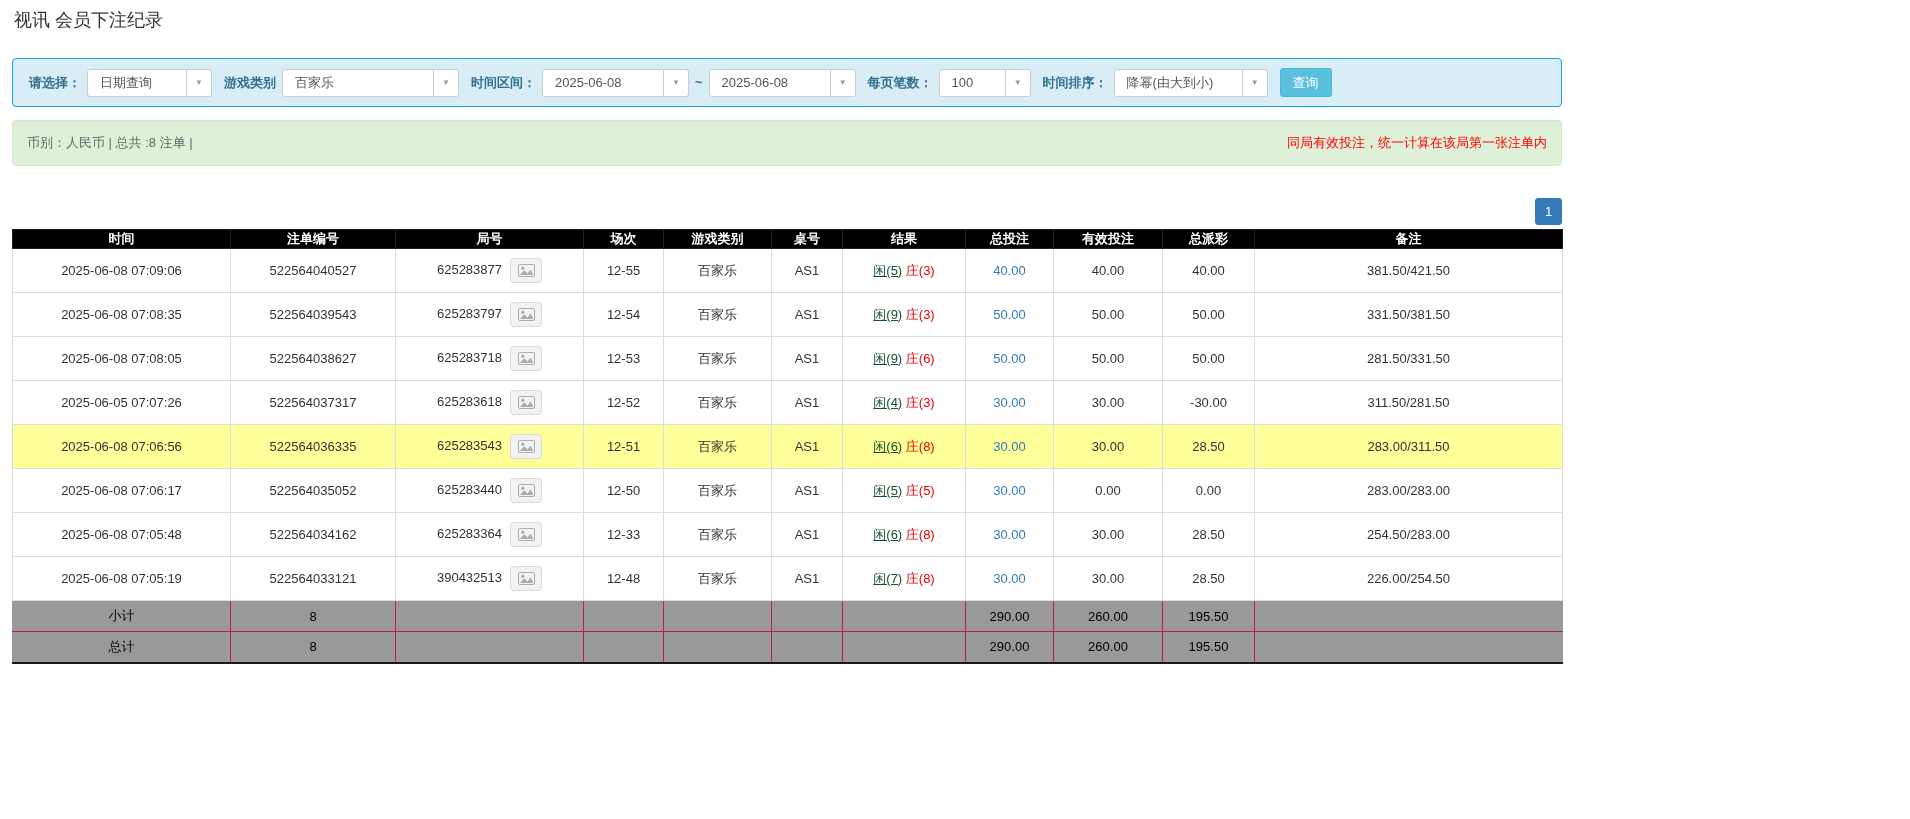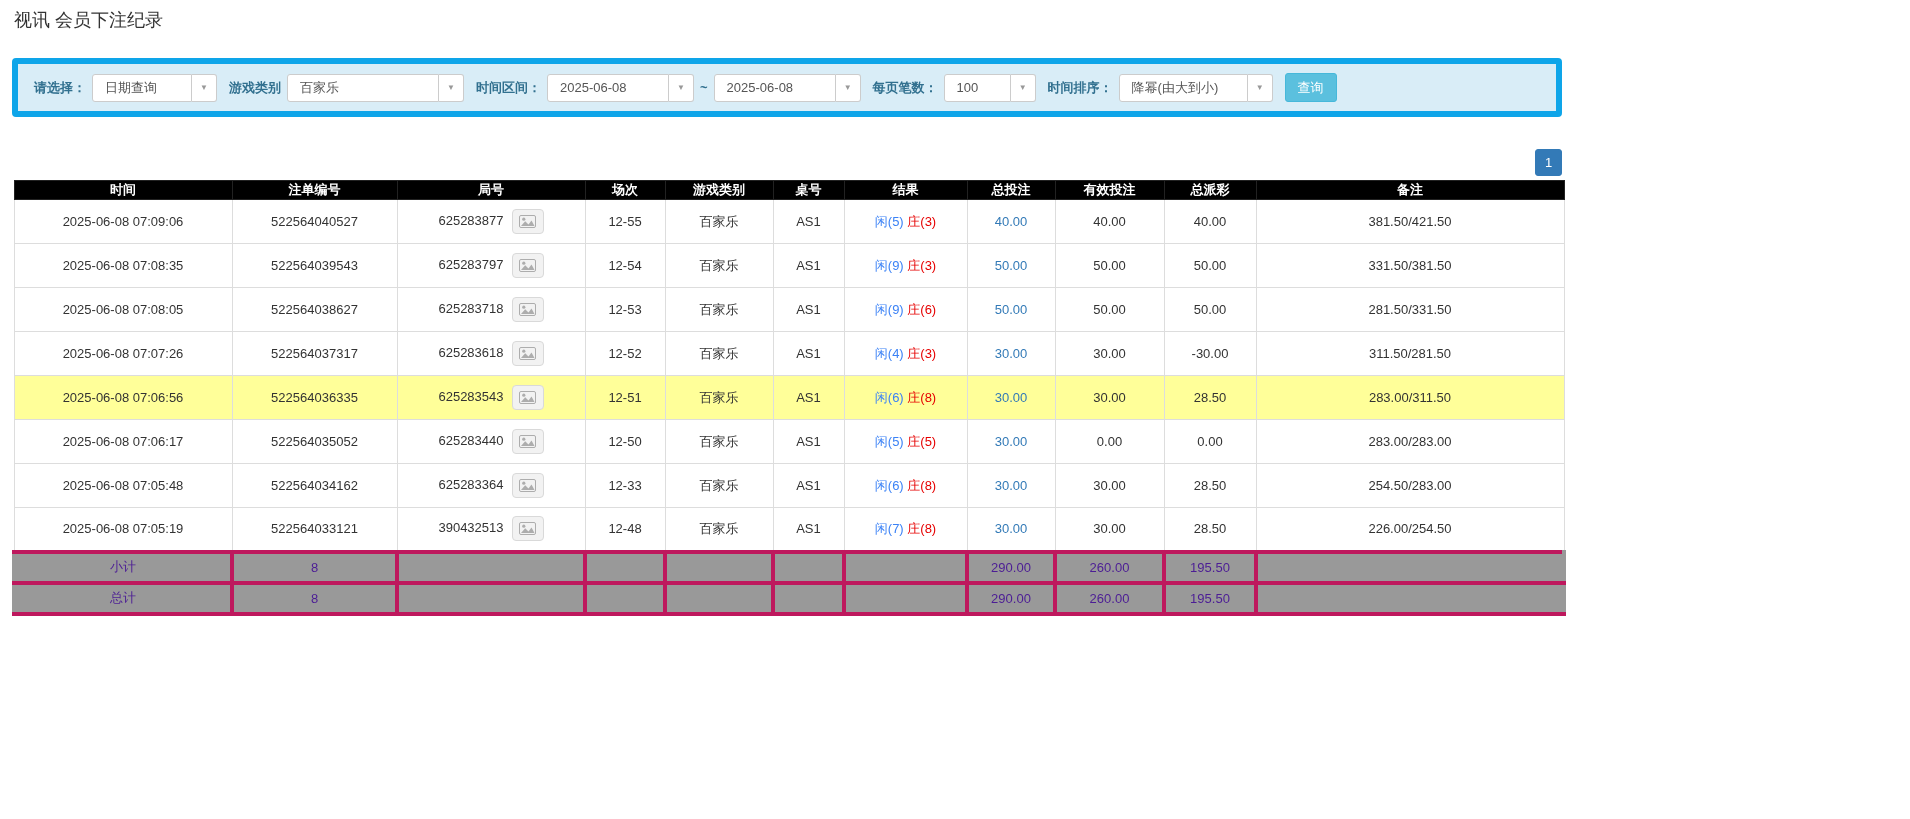--- a/index.html
+++ b/index.html
@@ -16,21 +16,21 @@
   .page-title {
     font-size: 18px;
     font-weight: 500;
     color: #333;
     margin: 6px 0 14px 2px;
   }
 
   
   .filter-bar {
     background: #d9edf7;
-    border: 6px solid #0ea5e9;
+    border: 1px solid #0ea5e9;
     border-radius: 4px;
     padding: 9px 12px;
     display: flex;
     align-items: center;
     white-space: nowrap;
     margin-top: 26px;
   }
   .flabel {
     color: #31708f;
     font-weight: bold;
@@ -133,41 +133,41 @@
   .betting-table tbody td {
     border: 1px solid #ddd;
     text-align: center;
     height: 44px;
     font-size: 13px;
     color: #333;
     background: #fff;
     overflow: hidden;
   }
   .betting-table tr.highlight td { background: #ffff99; }
-  .player { color: #3b82f6; }
+  .player { color: #14532d; text-decoration: underline; }
   .banker { color: #e60000; }
   a.bet-link { color: #337ab7; text-decoration: none; cursor: pointer; }
   td.neg { color: #e60000; }
   .video-btn {
     margin-left: 8px;
     width: 32px;
     height: 25px;
     background: #f2f2f2;
     border: 1px solid #d9d9d9;
     border-radius: 4px;
     vertical-align: middle;
     cursor: pointer;
     display: inline-flex;
     align-items: center;
     justify-content: center;
   }
   .betting-table tr.summary td {
     background: #999999;
-    color: #4c1d95;
-    border: 4px solid #be185d;
+    color: #000000;
+    border: 1px solid #be185d;
     height: 31px;
   }
   .betting-table tr.summary td:first-child { border-left-color: #999; }
   .betting-table tr.summary td:last-child { border-right-color: #999; }
 </style>
 </head>
 <body>
 
 <div class="container">
 
@@ -217,20 +217,24 @@
     <div class="combo">
       <input style="width: 129px;" readonly="" value="降幂(由大到小)">
       <button class="caret-btn">
           <span>▼</span>
         </button>
     </div>
 
     <button class="search-btn">查询</button>
   </div>
 
+  <div class="info-bar">
+    <span class="info-left">币别：人民币 | 总共 :8 注单 |</span>
+    <span class="info-right">同局有效投注，统一计算在该局第一张注单内</span>
+  </div>
 
   <div class="pagination-row">
     <a class="page-btn">1</a>
   </div>
 
   <table class="betting-table">
     <colgroup>
       <col style="width:218px">
         <col style="width:165px">
         <col style="width:188px">
@@ -310,21 +314,21 @@
           <td>12-53</td>
           <td>百家乐</td>
           <td>AS1</td>
           <td><span class="player">闲(9)</span> <span class="banker">庄(6)</span></td>
           <td><a class="bet-link">50.00</a></td>
           <td>50.00</td>
           <td>50.00</td>
           <td>281.50/331.50</td>
         </tr>
         <tr>
-          <td>2025-06-08 07:07:26</td>
+          <td>2025-06-05 07:07:26</td>
           <td>522564037317</td>
           <td><span>625283618</span><button class="video-btn">
               <svg width="17" height="13" viewBox="0 0 17 13">
                 <rect x="0.5" y="0.5" width="16" height="12" rx="1.5" fill="none" stroke="#adadad"></rect>
                 <circle cx="4.8" cy="4.2" r="1.6" fill="#adadad"></circle>
                 <path d="M2 11 L6.2 6.2 L9.5 9.5 L12.5 5.5 L15.5 11 Z" fill="#adadad"></path>
               </svg>
             </button></td>
           <td>12-52</td>
           <td>百家乐</td>

